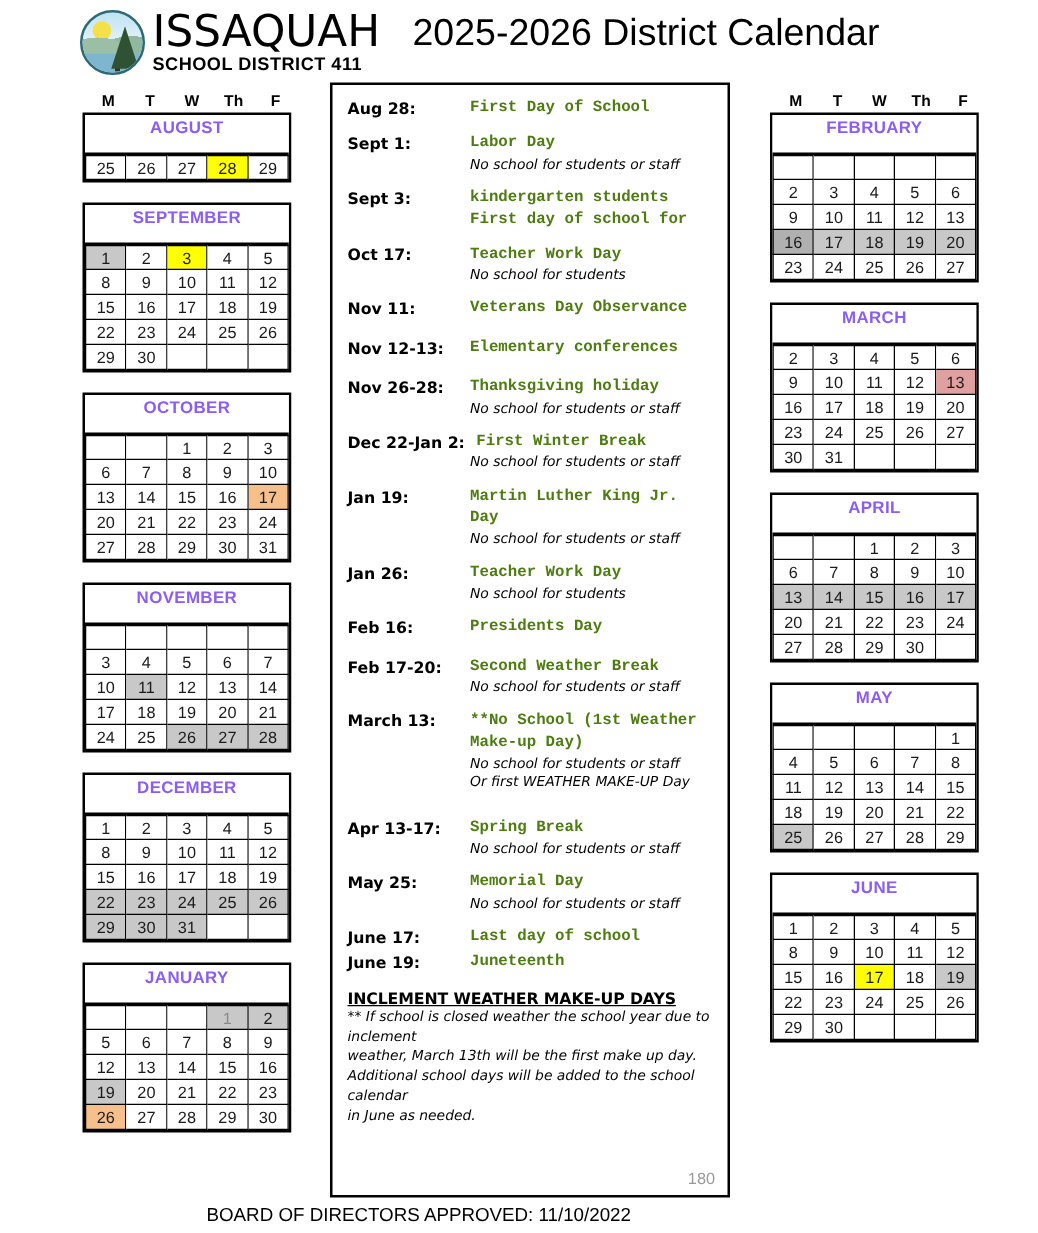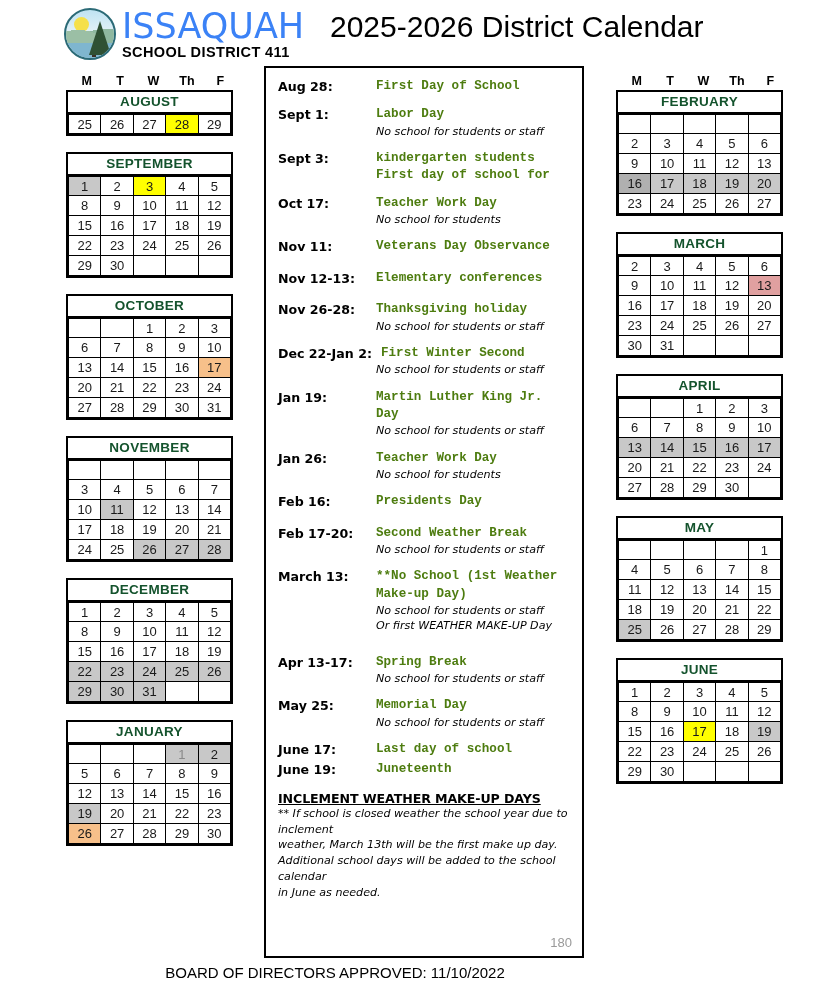--- a/index.html
+++ b/index.html
@@ -61,21 +61,21 @@
     border-bottom: 34px solid #2f5134;
   }
   .logo-tree2 {
     position: absolute; left: 26px; bottom: 1px;
     width: 4px; height: 8px; background: #3a3024;
   }
   #logo-text { line-height: 1; }
   #logo-name {
     font-size: 35px;
     letter-spacing: 0px;
-    color: #3b82f6;
+    color: #000000;
     font-weight: 400;
     font-family: "DejaVu Sans", sans-serif;
     display: block;
   }
   #logo-sub {
     font-size: 14.5px;
     font-weight: bold;
     color: #000000;
     letter-spacing: 0.4px;
     display: block;
@@ -112,23 +112,23 @@
     width: 167px;
     border: 2.5px solid #000;
     margin-bottom: 16px;
     background: #fff;
   }
   .month-name {
     text-align: center;
     font-size: 13.5px;
     font-weight: bold;
     letter-spacing: 0.3px;
-    padding: 2px 0 3px 0;
+    padding: 2px 0 13px 0;
     border-bottom: 2px solid #000;
-    color: #14532d;
+    color: #8b5cf6;
     background: #fff;
   }
   .week { display: flex; }
   .week + .week .day { border-top: none; }
   .day {
     flex: 1 1 0;
     height: 20px;
     line-height: 19px;
     text-align: center;
     font-size: 13px;
@@ -714,21 +714,21 @@
             <div class="ev-date">Nov 26-28:</div>
             <div class="ev-body">
               <div class="ev-title">Thanksgiving holiday</div>
               <div class="ev-note">No school for students or staff</div>
             </div>
           </div>
           <div style="height: 8px;"></div>
           <div class="event">
             <div class="ev-date">Dec 22-Jan 2:</div>
             <div class="ev-body">
-              <div class="ev-title indent">First Winter Second</div>
+              <div class="ev-title indent">First Winter Break</div>
               <div class="ev-note">No school for students or staff</div>
             </div>
           </div>
           <div style="height: 8px;"></div>
           <div class="event">
             <div class="ev-date">Jan 19:</div>
             <div class="ev-body">
               <div class="ev-title">Martin Luther King Jr. Day</div>
               <div class="ev-note">No school for students or staff</div>
             </div>

